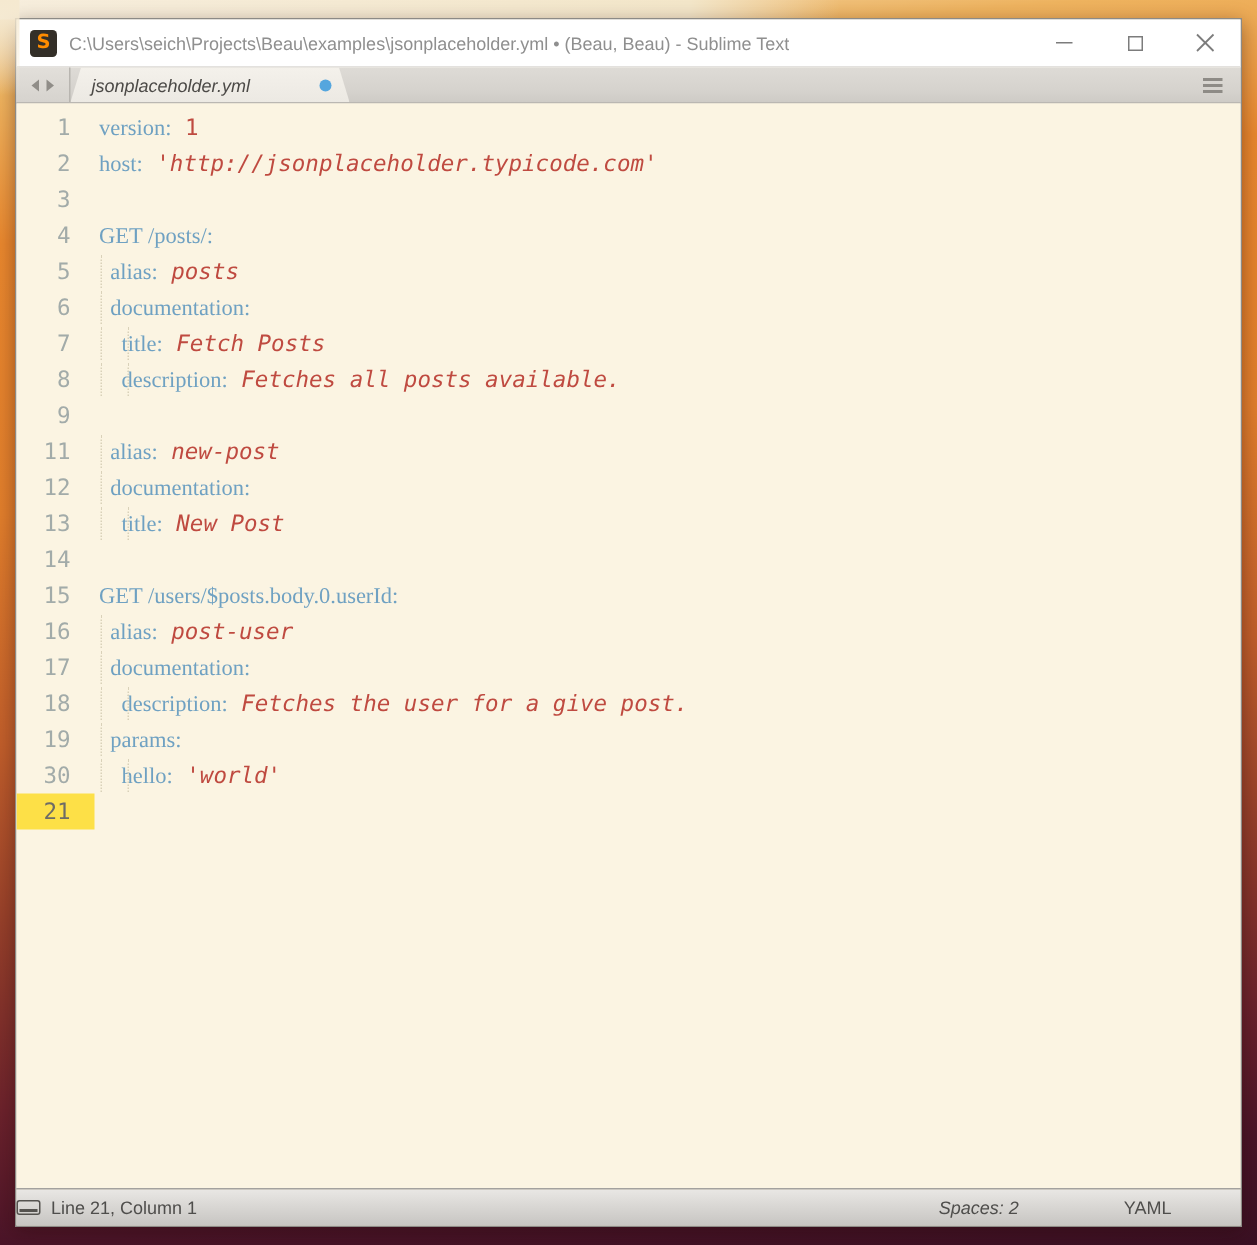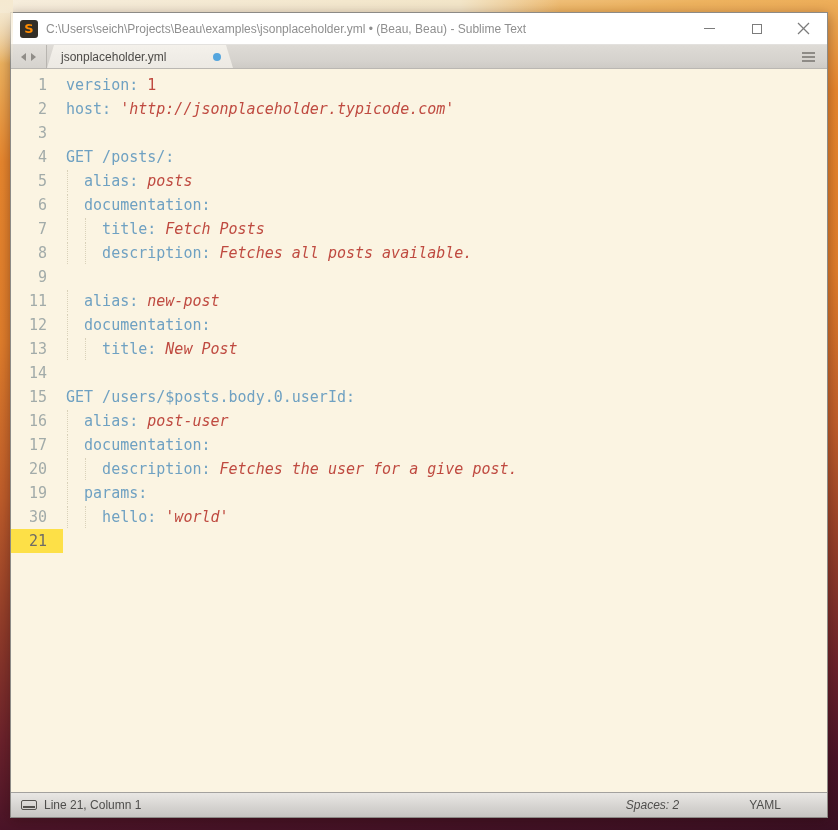--- a/index.html
+++ b/index.html
@@ -55,50 +55,50 @@
     width:36px; display:flex; align-items:center; justify-content:center; gap:5px;
     background:linear-gradient(180deg,#e2dfda,#d6d3ce); border-right:1px solid #b8b5b0;
   }
   .tri { width:0; height:0; border-top:4px solid transparent; border-bottom:4px solid transparent; }
   .tri-left  { border-right:5px solid #908d88; }
   .tri-right { border-left:5px solid #908d88; }
   .tab {
     width:186px; display:flex; align-items:center; padding:0 12px 0 14px;
     background:linear-gradient(180deg,#f4f1eb 0%,#ece9e3 100%);
     clip-path:polygon(7px 0, calc(100% - 7px) 0, 100% 100%, 0 100%);
+    font-style:italic;
   }
   .tab-label { font-size:12px; color:#4c4a47; white-space:nowrap; }
   .tab-dot { width:8px; height:8px; border-radius:50%; background:#55a6de; margin-left:auto; }
   .tab-overflow { margin-left:auto; align-self:center; margin-right:12px; display:flex; flex-direction:column; gap:2px; }
   .tab-overflow i { display:block; width:13px; height:2px; background:#8e8b86; }
 
   
   .editor {
     flex:1 1 auto; background:#fbf4e2; overflow:hidden; position:relative;
     font-family:"DejaVu Sans Mono", monospace; font-size:15px;
     padding-top:4px;
   }
   .code-row { display:flex; height:24px; line-height:24px; }
   .gutter {
     flex:0 0 52px; text-align:right; padding-right:16px;
     color:#a2aba9; user-select:none;
   }
   .code-row.current .gutter { background:#fde047; color:#6e6c66; }
   .code { position:relative; white-space:pre; flex:1 1 auto; padding-left:3px; }
-  .code .k  { color:#6fa1c2; }
+  .code .k  { color:#6fa1c2;font-family:Liberation Serif, serif; }
   .code .r  { color:#bf4a40; }
   .code .ri { color:#bf4a40; font-style:italic; }
   .guide { position:absolute; top:1px; bottom:1px; border-left:1px dotted #d9d1b9; }
 
   
   .statusbar {
     height:25px; flex:0 0 auto; display:flex; align-items:center;
     background:linear-gradient(180deg,#e9e7e4 0%,#d6d4d1 55%,#c7c5c2 100%);
     border-top:1px solid #a3a19e; font-size:12px; color:#4f4e4c;
-    padding-left:10px;
   }
   .sb-icon {
     width:16px; height:10px; border:1px solid #55534f; border-radius:2px;
     margin-right:7px; position:relative; flex:0 0 auto;
   }
   .sb-icon::after { content:""; position:absolute; left:1px; right:1px; bottom:1px; height:2px; background:#55534f; }
   .sb-right { margin-left:auto; display:flex; align-items:center; }
   .sb-spaces { margin-right:70px;font-style:italic; }
   .sb-syntax { margin-right:46px; }
 </style>
@@ -204,21 +204,21 @@
         </div>
         <div class="code-row">
           <div class="gutter">16</div>
           <div class="code"><span class="guide" style="left: 0.4ch;"></span><span class="k">  alias:</span><span class="ri"> post-user</span></div>
         </div>
         <div class="code-row">
           <div class="gutter">17</div>
           <div class="code"><span class="guide" style="left: 0.4ch;"></span><span class="k">  documentation:</span></div>
         </div>
         <div class="code-row">
-          <div class="gutter">20</div>
+          <div class="gutter">18</div>
           <div class="code"><span class="guide" style="left: 0.4ch;"></span><span class="guide" style="left: 2.4ch;"></span><span class="k">    description:</span><span class="ri"> Fetches the user for a give post.</span></div>
         </div>
         <div class="code-row">
           <div class="gutter">19</div>
           <div class="code"><span class="guide" style="left: 0.4ch;"></span><span class="k">  params:</span></div>
         </div>
         <div class="code-row">
           <div class="gutter">30</div>
           <div class="code"><span class="guide" style="left: 0.4ch;"></span><span class="guide" style="left: 2.4ch;"></span><span class="k">    hello:</span><span class="ri"> 'world'</span></div>
         </div>

